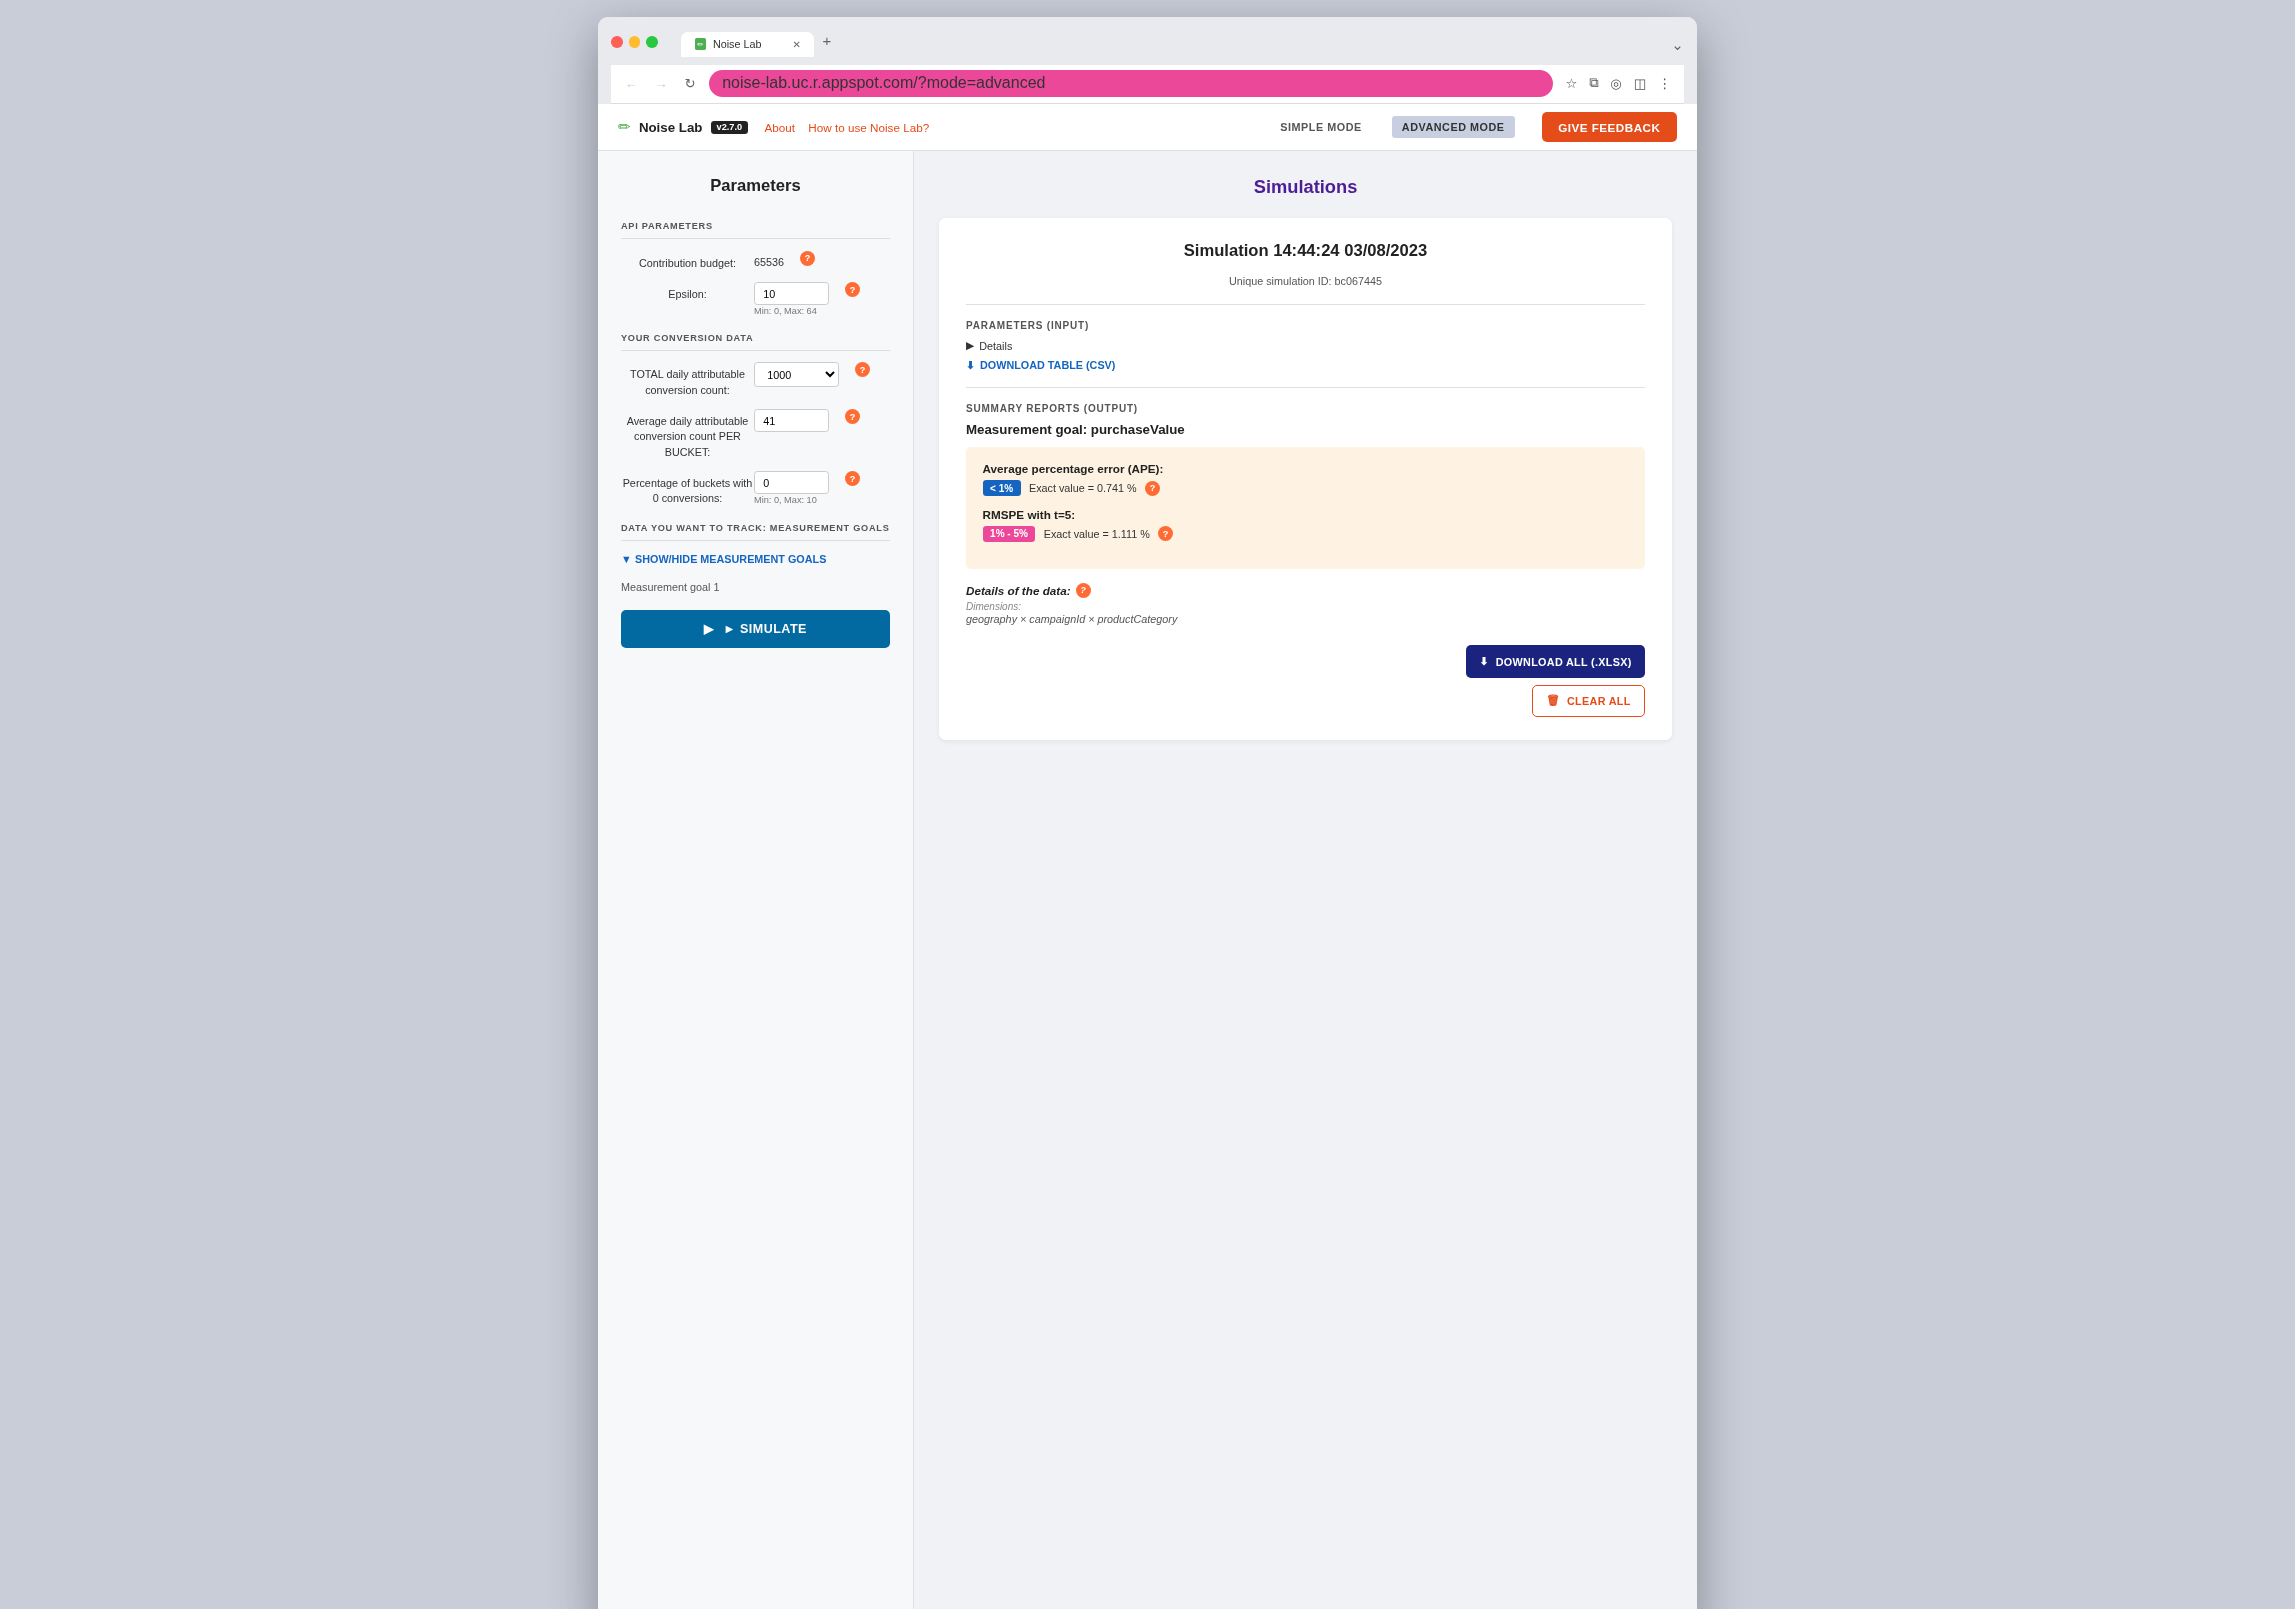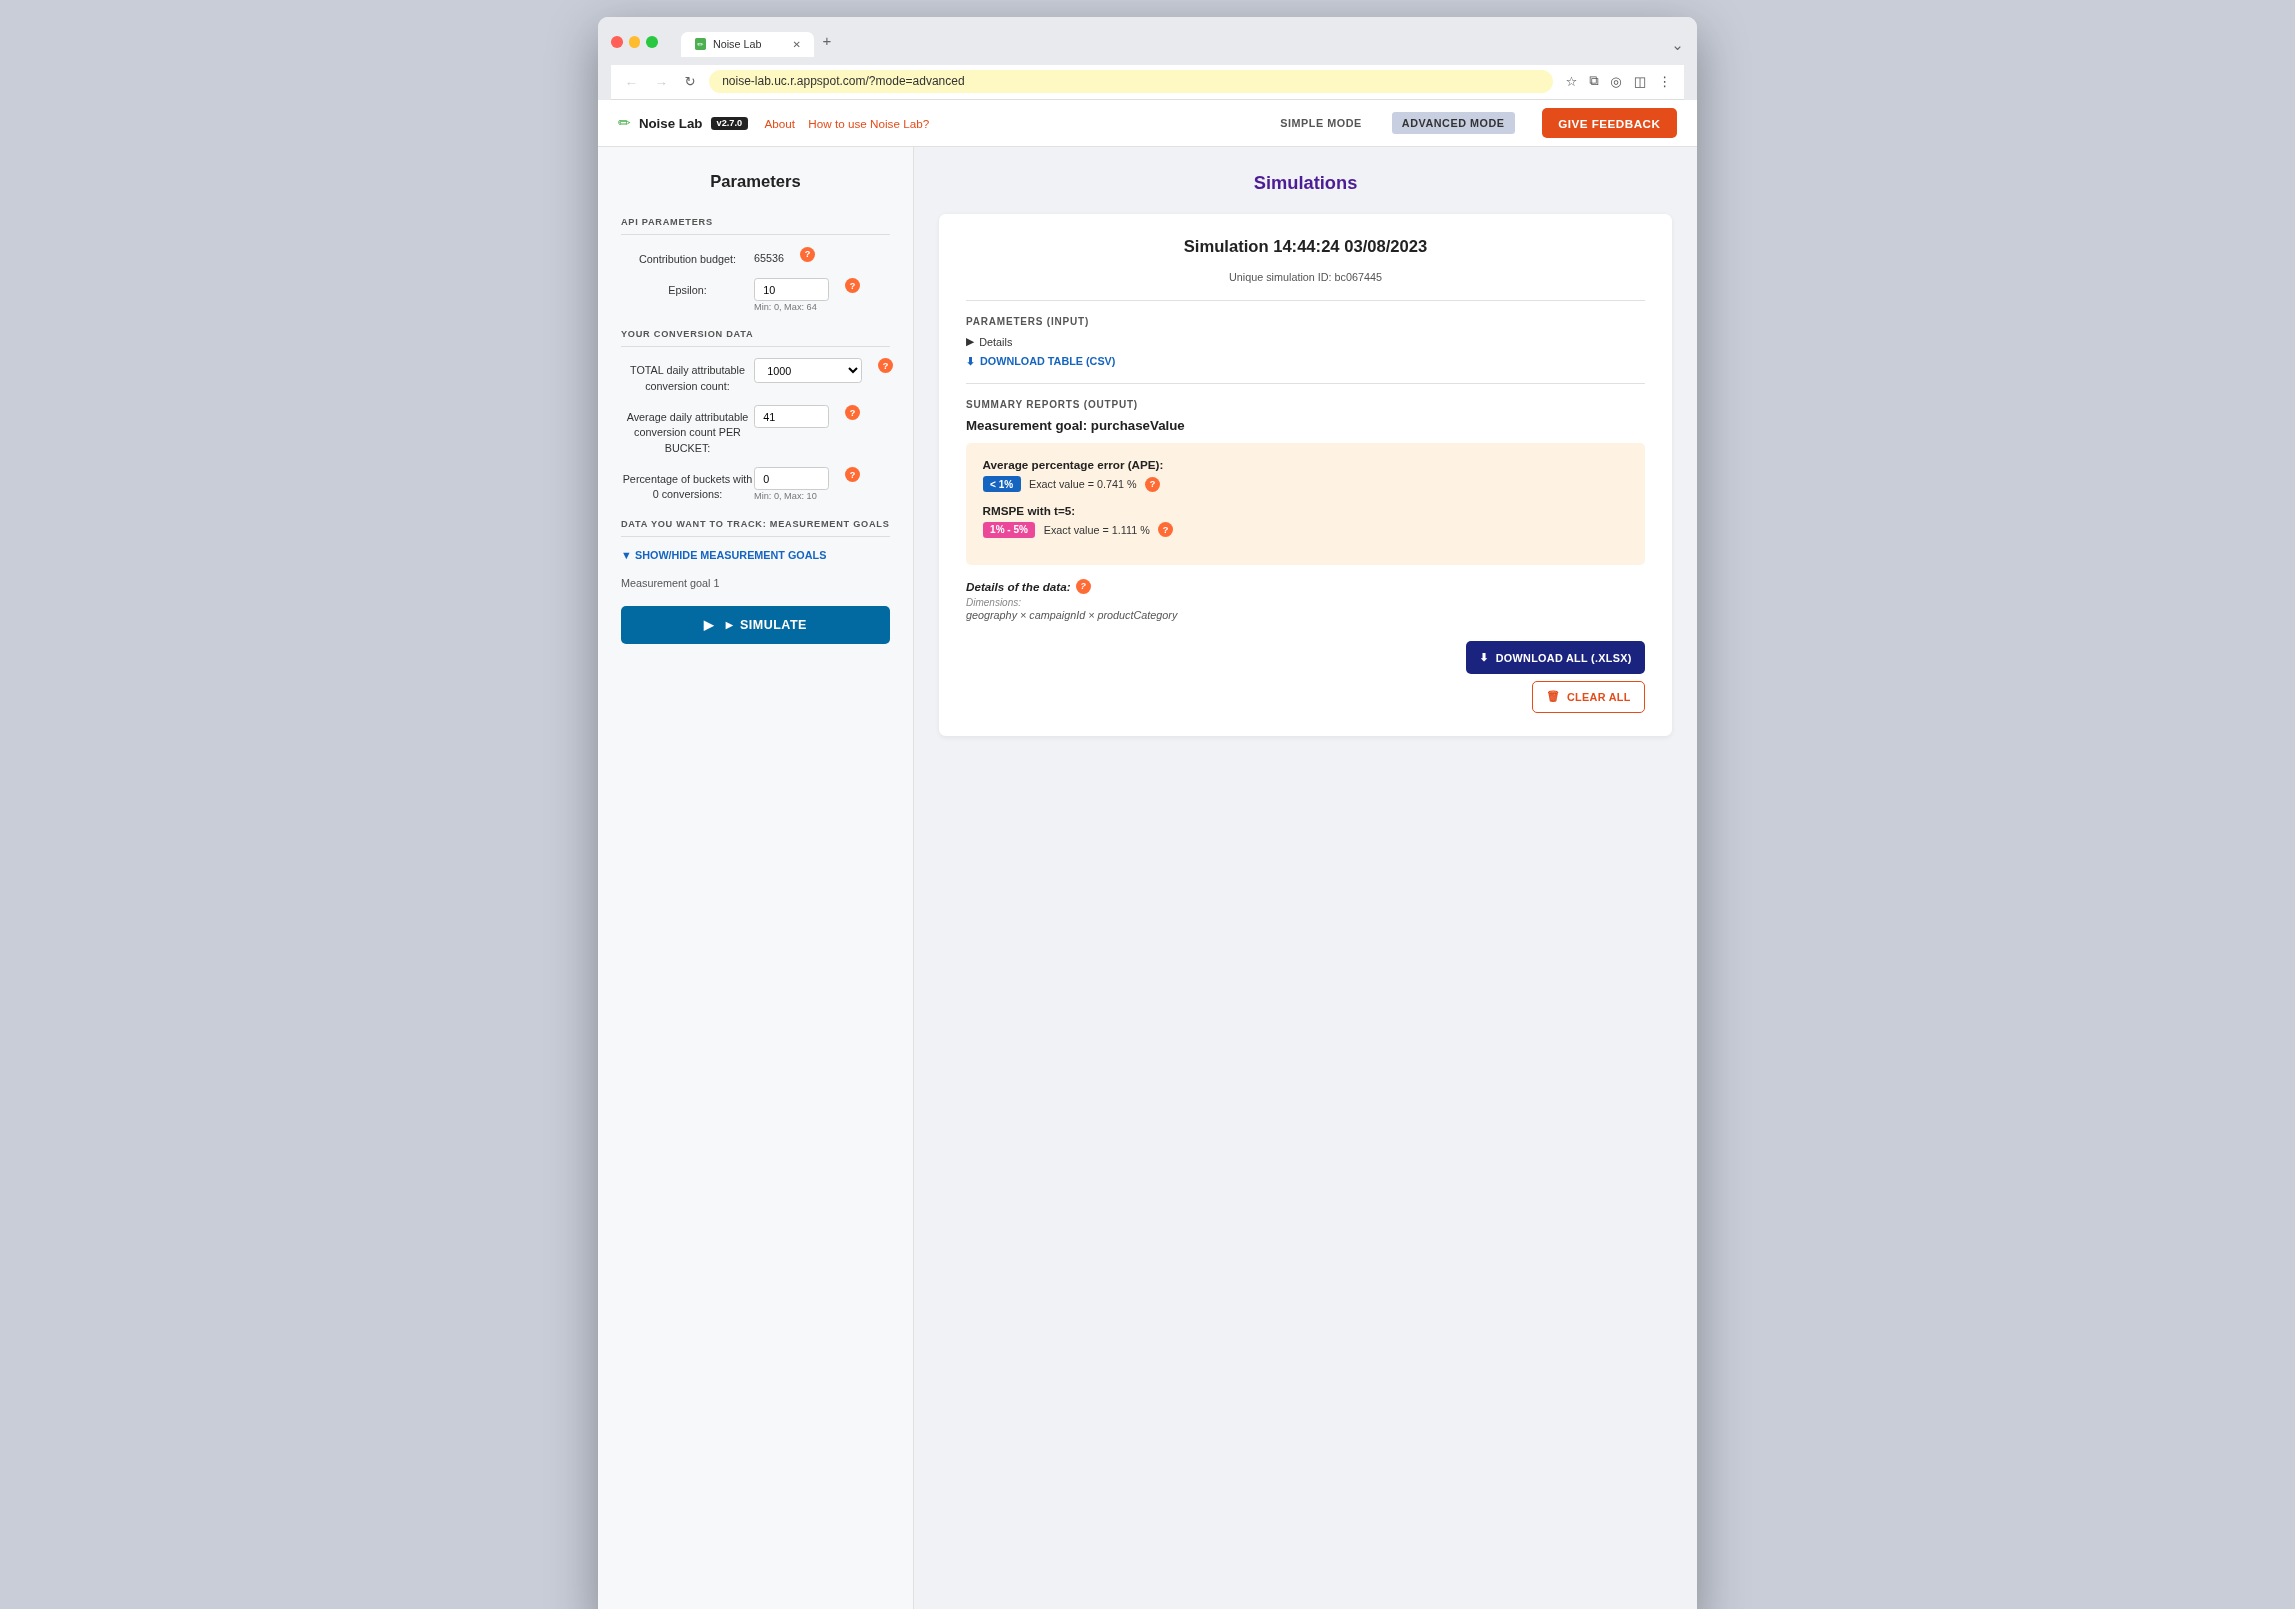--- a/index.html
+++ b/index.html
@@ -106,25 +106,25 @@
       background: none;
       border: none;
       font-size: 13.3px;
       color: #666;
       cursor: pointer;
       padding: 1.7px 3.3px;
     }
     .nav-btn:disabled { color: #ccc; cursor: default; }
     .url-bar {
       flex: 1;
-      background: #fef9c3;
+      background: #ec4899;
       border: none;
       border-radius: 16.6px;
       padding: 4.2px 13.3px;
-      font-size: 12px;
+      font-size: 16px;
       color: #333;
       outline: none;
     }
     .browser-icons {
       display: flex;
       gap: 6.7px;
       align-items: center;
     }
     .browser-icon-btn {
       background: none;
@@ -294,21 +294,21 @@
     .hint-text {
       font-size: 9.2px;
       color: #777;
       margin-top: 1.7px;
     }
     .input-wrapper {
       display: flex;
       flex-direction: column;
     }
     select.input-field {
-      width: 108px;
+      width: 85px;
     }
     .section-spacer {
       margin-bottom: 16.6px;
     }
     .show-hide-link {
       color: #1565c0;
       font-size: 10.8px;
       font-weight: 700;
       text-decoration: none;
       cursor: pointer;

